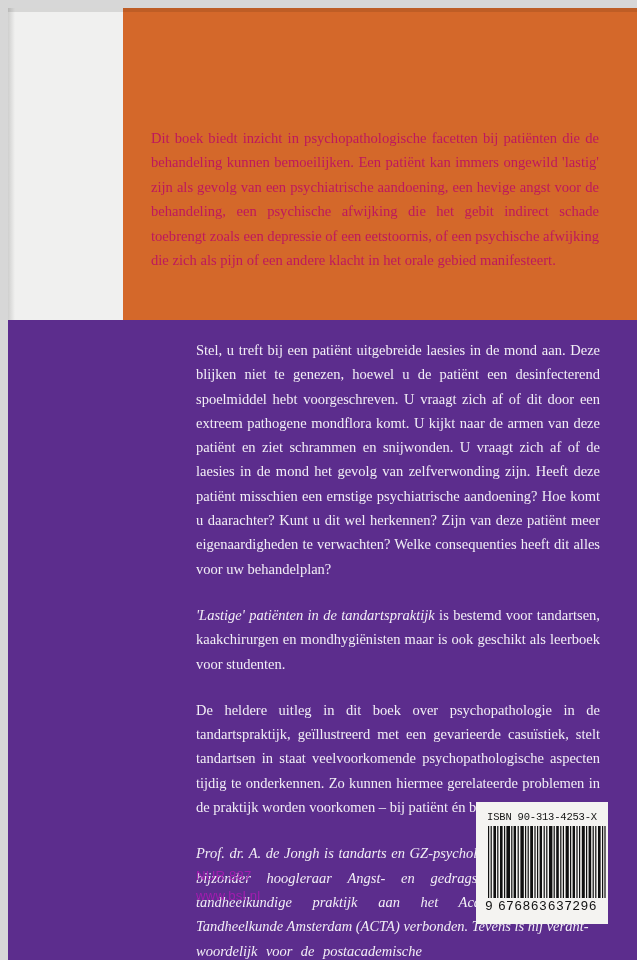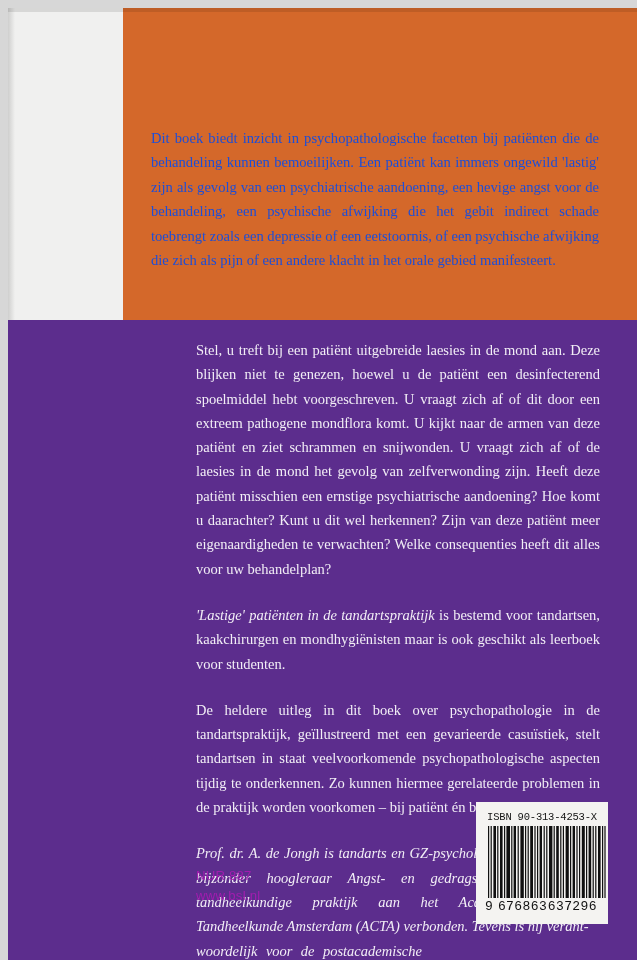--- a/index.html
+++ b/index.html
@@ -67,21 +67,21 @@
     height: 4px;
     background: rgba(0,0,0,0.10);
   }
 
   
   .orange-copy {
     position: absolute;
     left: 151px;
     top: 126px;
     width: 448px;
-    color: #1d4ed8;
+    color: #be185d;
     font-size: 14.6px;
     line-height: 24.4px;
     text-align: justify;
     font-family: "Liberation Serif", "DejaVu Serif", serif;
   }
 
   .purple-copy {
     position: absolute;
     left: 196px;
     top: 338px;

